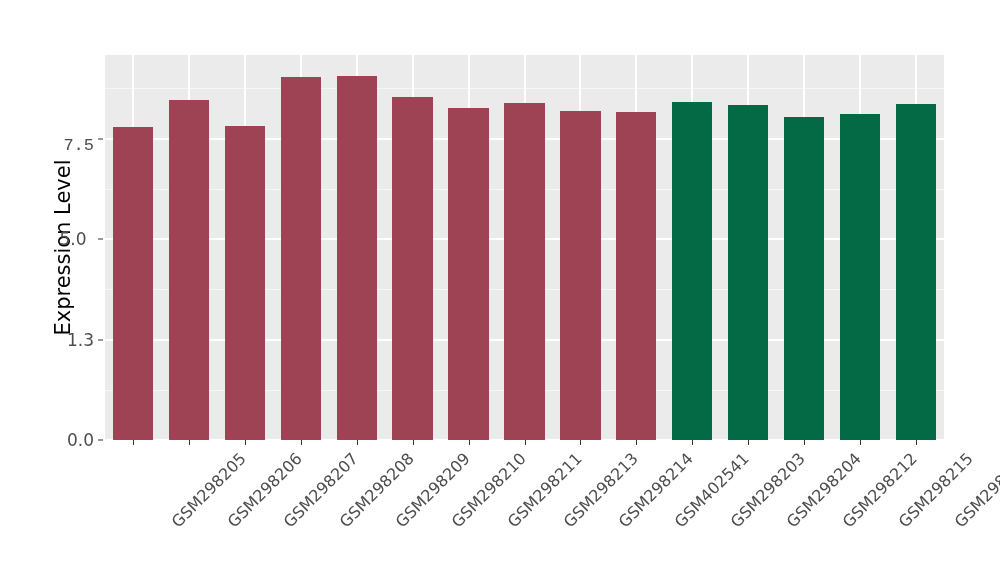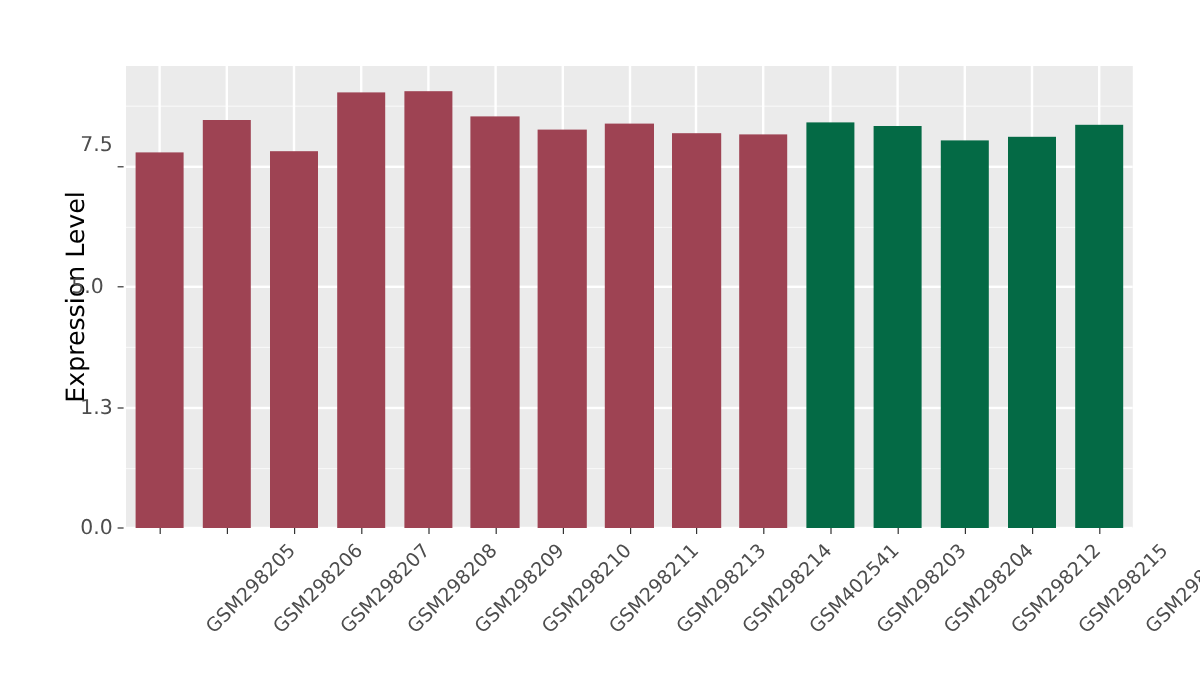--- a/index.html
+++ b/index.html
@@ -125,21 +125,21 @@
 <body>
 
 <div id="chart-root">
 
   <div class="y-axis-title">Expression Level</div>
 
   <div id="y-tick-labels">
       <div class="y-tick-label" style="top: 440px;">0.0</div>
       <div class="y-tick-label" style="top: 339.53px;">1.3</div>
       <div class="y-tick-label" style="top: 239.061px; text-align: center;">5.0</div>
-      <div class="y-tick-label" style="top: 121px;">7.5</div>
+      <div class="y-tick-label" style="top: 145px; font-family: Liberation Mono, monospace;">7.5</div>
     </div>
 
   <div id="panel">
       <div class="grid-minor-y" style="top: 334.765px;"></div>
       <div class="grid-minor-y" style="top: 234.295px;"></div>
       <div class="grid-minor-y" style="top: 133.826px;"></div>
       <div class="grid-minor-y" style="top: 33.3559px;"></div>
       <div class="grid-major-y" style="top: 384px;"></div>
       <div class="grid-major-y" style="top: 283.53px;"></div>
       <div class="grid-major-y" style="top: 183.061px;"></div>

